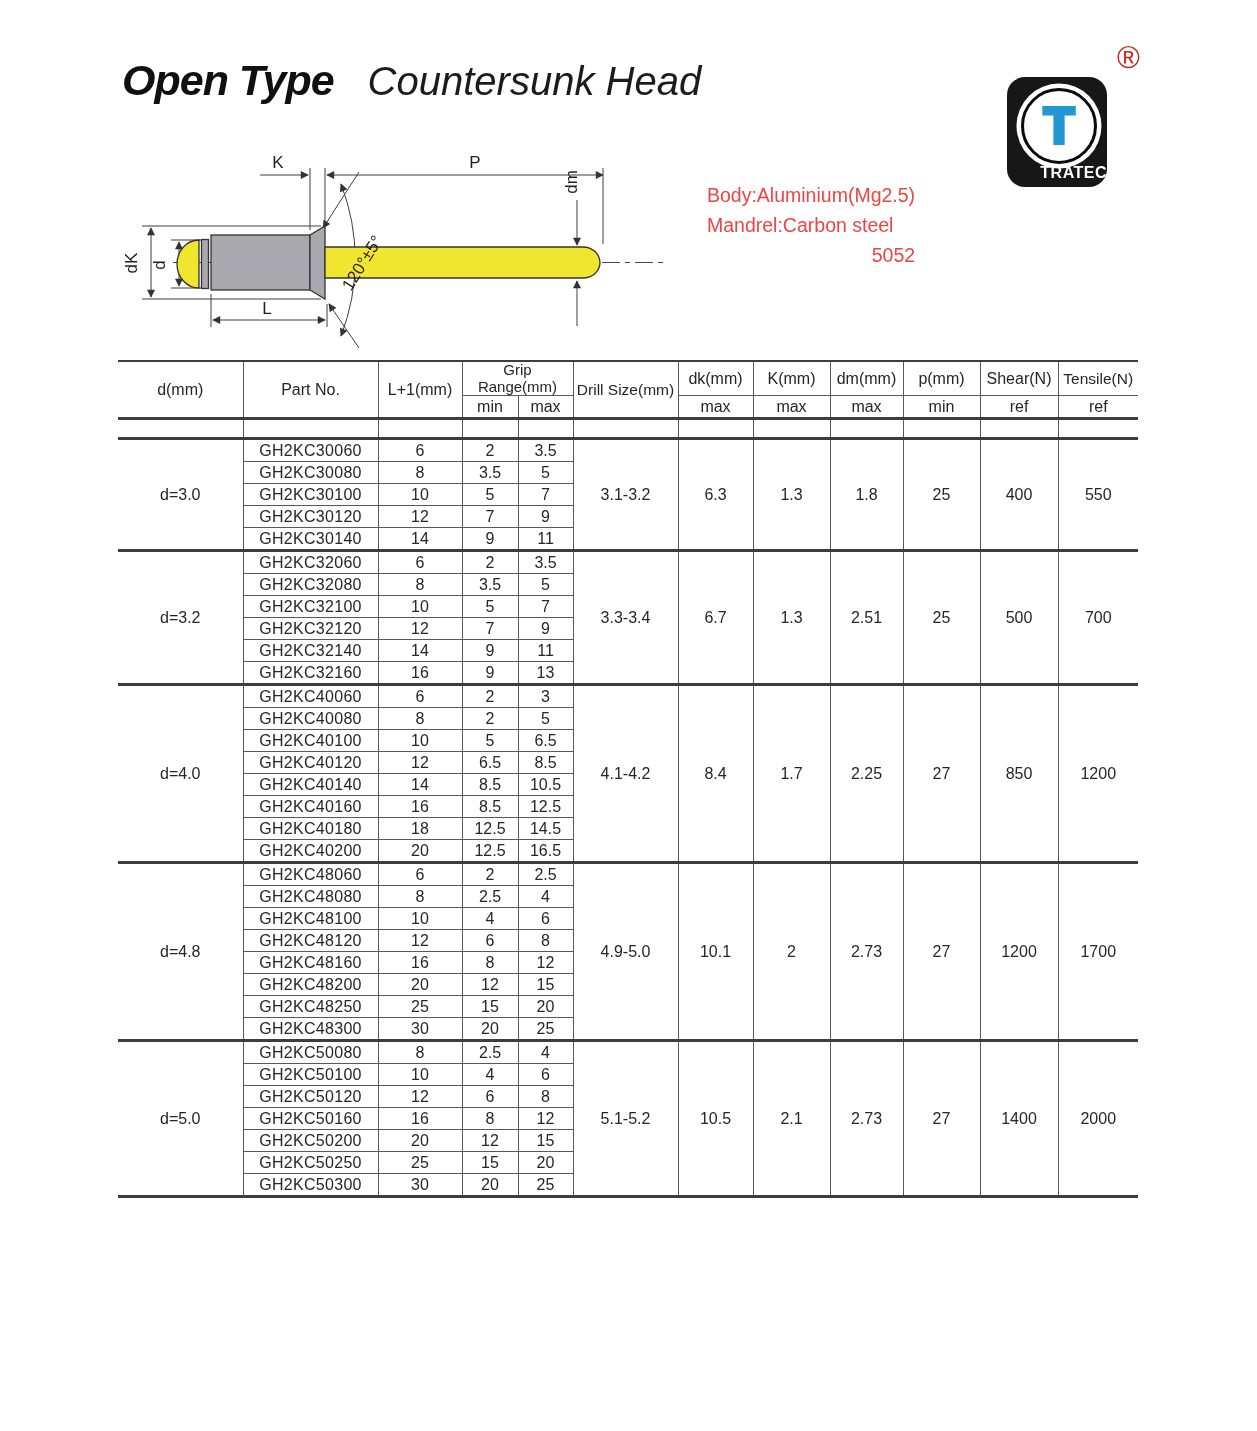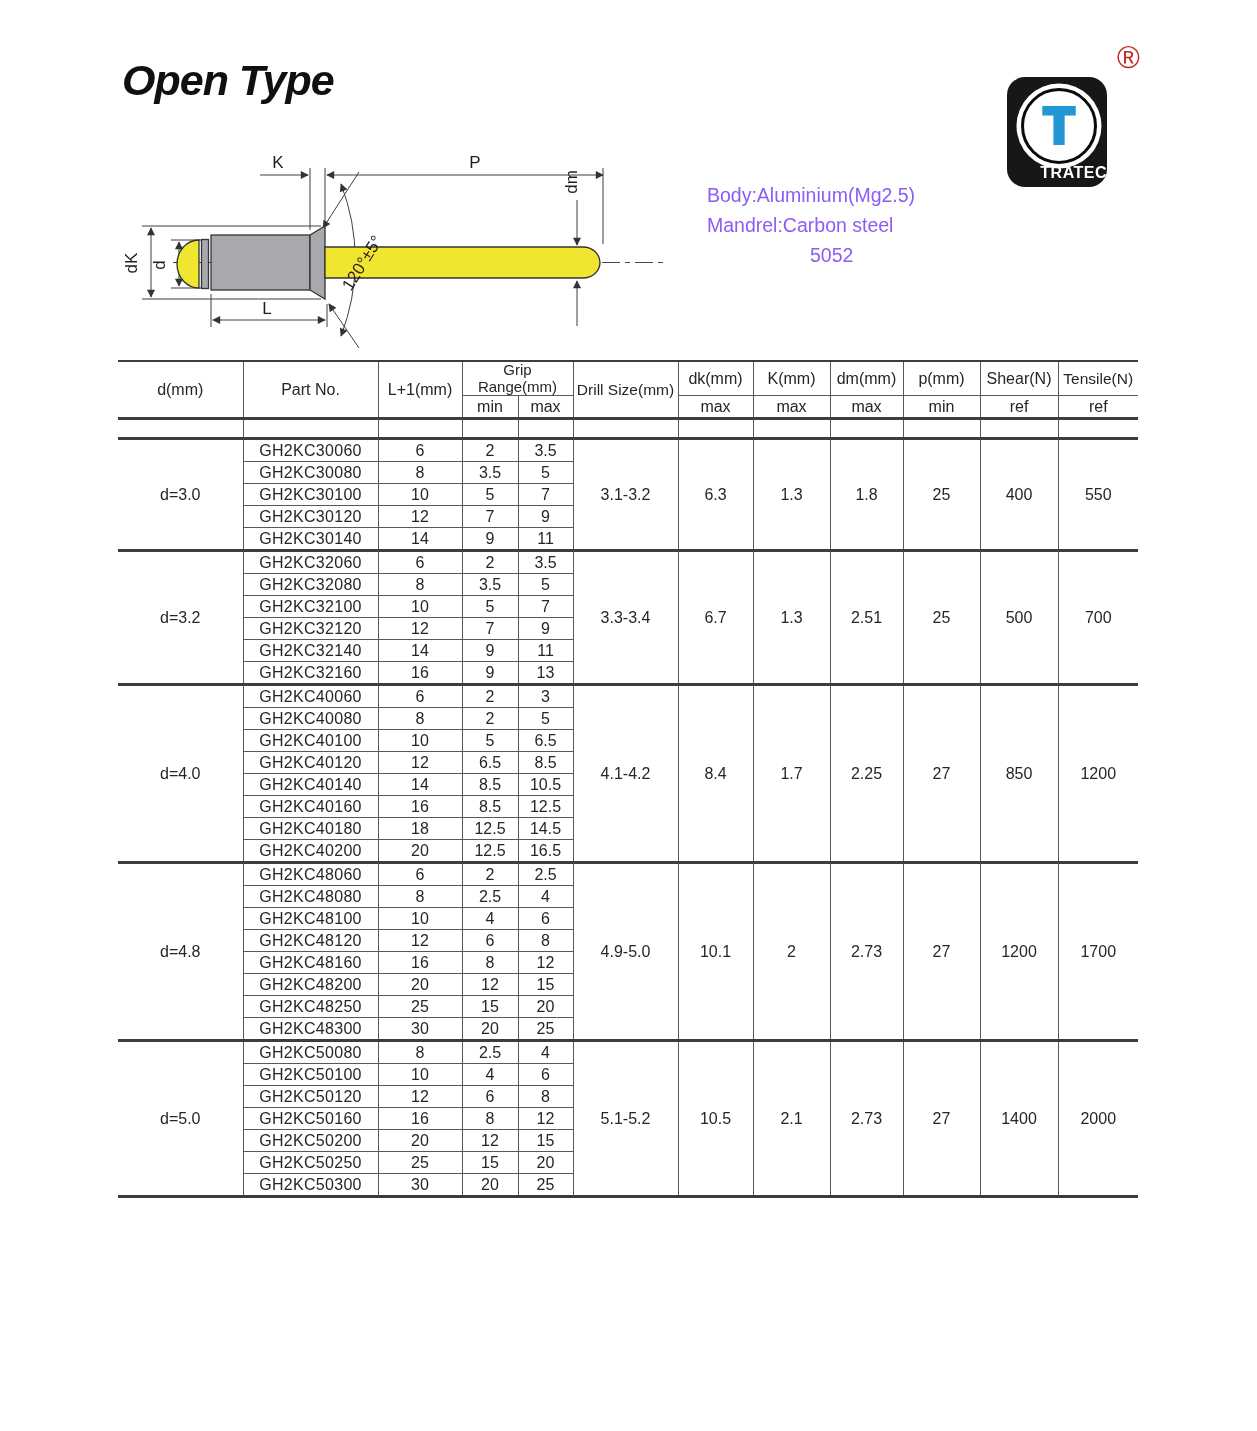--- a/index.html
+++ b/index.html
@@ -15,22 +15,22 @@
   .logo{position:absolute;left:1007px;top:77px;width:100px;height:110px;background:#171717;border-radius:18px;}
   .logo-circle{position:absolute;left:14px;top:11px;width:70px;height:70px;border-radius:50%;
                background:#fff;border:3px solid #0b0b0b;box-shadow:0 0 0 4.5px #ffffff;}
   .logo-t{position:absolute;inset:0;text-align:center;line-height:70px;font-size:50px;font-weight:bold;
           color:#2397d3;-webkit-text-stroke:4px #2397d3;}
   .logo-text{position:absolute;bottom:5px;left:0;width:100%;text-align:right;color:#fff;
              font-weight:bold;font-size:16px;letter-spacing:.5px;}
   .reg-mark{position:absolute;left:1117px;top:40px;font-size:31px;color:#c4261d;}
 
   
-  .materials{position:absolute;left:707px;top:180px;font-size:19.5px;color:#8b5cf6;line-height:30px;}
-  .alloy{padding-left:103px;}
+  .materials{position:absolute;left:707px;top:180px;font-size:19.5px;color:#ef4444;line-height:30px;}
+  .alloy{padding-left:103px;text-align:right;}
 
   
   .diagram{position:absolute;left:115px;top:142px;}
   .dim{stroke:#3f3f3f;stroke-width:1;fill:none;}
   .outline{stroke:#333;stroke-width:1.3;}
   .svg-label{font-family:"Liberation Sans",sans-serif;font-size:17px;fill:#1f1f1f;}
 
   
   .spec-table-wrap{position:absolute;left:118px;top:360px;}
   table.spec{border-collapse:collapse;table-layout:fixed;width:1020px;
@@ -49,20 +49,21 @@
   tr.group-start td{border-top:3px solid #3d3d3d;}
   .c-part{letter-spacing:.3px;margin-top:30px;}
 </style>
 </head>
 <body>
 
 <div class="page">
 
   <div class="title-row">
     <span class="title-primary">Open Type</span>
+    <span class="title-secondary">Countersunk Head</span>
   </div>
 
   <div class="logo">
     <div class="logo-circle">
       <div class="logo-t">T</div>
     </div>
     <div class="logo-text">TRATEC</div>
   </div>
   <div class="reg-mark">®</div>
 

